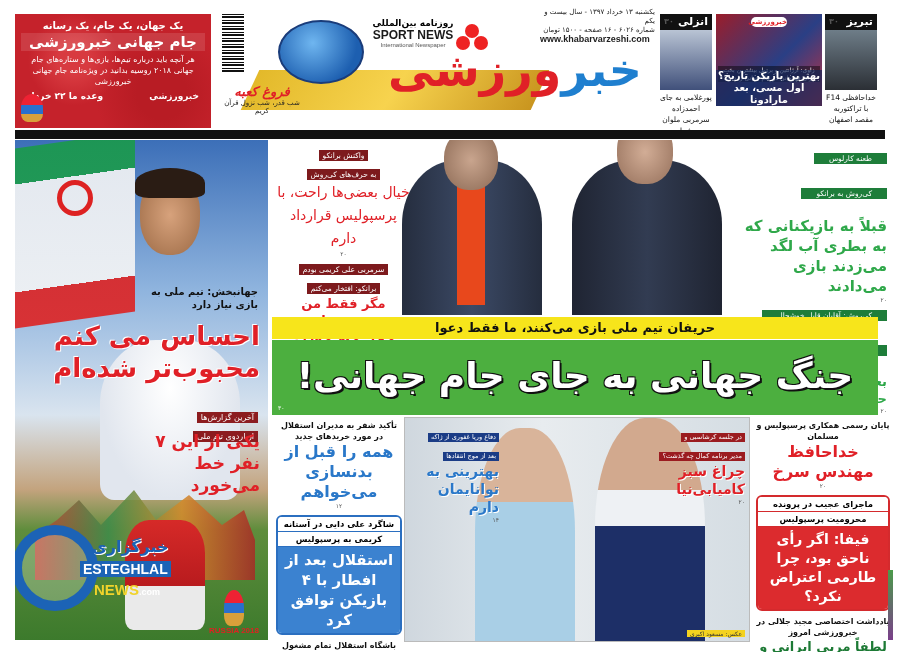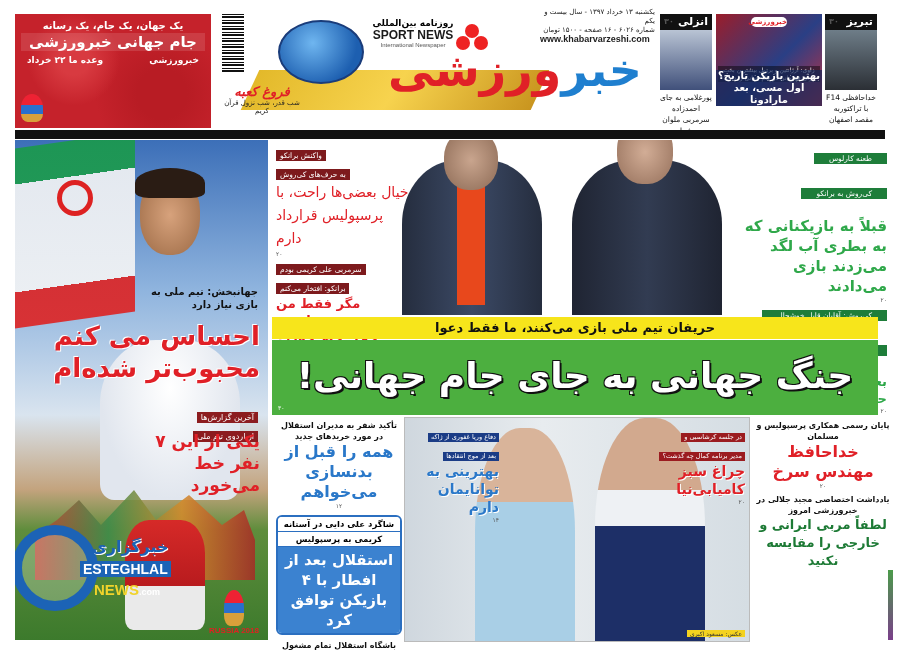--- a/index.html
+++ b/index.html
@@ -79,21 +79,21 @@
 
   
   .main-photo { left: 272px; top: 140px; width: 626px; height: 175px; overflow: hidden; }
   .suit1 { position: absolute; left: 130px; top: 20px; width: 140px; height: 160px; background: linear-gradient(90deg, #252d3e, #3c4a66, #252d3e); border-radius: 40% 40% 0 0; }
   .scarf { position: absolute; left: 185px; top: 25px; width: 28px; height: 140px; background: #e8481c; }
   .head1 { position: absolute; left: 172px; top: -10px; width: 54px; height: 60px; background: radial-gradient(#c9a58e, #8c6a55); border-radius: 45%; }
   .suit2 { position: absolute; left: 300px; top: 20px; width: 150px; height: 160px; background: linear-gradient(90deg, #1f2432, #323c52, #1f2432); border-radius: 40% 40% 0 0; }
   .head2 { position: absolute; left: 345px; top: -20px; width: 56px; height: 64px; background: radial-gradient(#d2ad96, #946f5a); border-radius: 45%; }
 
   
-  .lc-block { position: absolute; left: 276px; top: 143px; width: 135px; text-align: left; }
+  .lc-block { position: absolute; left: 276px; top: 143px; width: 135px; text-align: center; }
   .red-h { color: #e02027; font-weight: normal; font-size: 14px; line-height: 23px; }
   .red-h2 { color: #e02027; font-weight: bold; font-size: 13px; line-height: 17px; }
   .tag-maroon { display: inline-block; background: #7d1a1d; color: #fff; font-size: 7.5px; line-height: 11px; padding: 0 4px; margin-bottom: 1px; }
   .pg { font-size: 6px; color: #555; direction: ltr; }
 
   
   .rc-block { position: absolute; left: 742px; top: 146px; width: 145px; text-align: right; }
   .tag-green { display: inline-block; background: #1e7d3a; color: #fff; font-size: 7.5px; line-height: 11px; padding: 0 15px; margin-bottom: 17px; }
   .green-h { color: #2fa84a; font-weight: bold; font-size: 15px; line-height: 20px; }
   .green-h2 { color: #2fa84a; font-weight: bold; font-size: 13px; line-height: 17px; }
@@ -134,20 +134,21 @@
   .side-stripe { left: 888px; top: 570px; width: 5px; height: 70px; background: linear-gradient(#4b9b4a, #7a3f8a); }
 </style>
 </head>
 <body>
 
 <div class="page">
 
   <div class="abs promo">
     <div class="l1">یک جهان، یک جام، یک رسانه</div>
     <div class="l2">جام جهانی خبرورزشی</div>
+    <div class="l3">هر آنچه باید درباره تیم‌ها، بازی‌ها و ستاره‌های جام جهانی ۲۰۱۸ روسیه بدانید در ویژه‌نامه جام جهانی خبرورزشی</div>
     <div class="l4">
       <span>خبرورزشی</span>
       <span>وعده ما ۲۲ خرداد</span>
     </div>
     <span class="wc-emb"></span>
   </div>
   <div class="abs barcode"></div>
 
   <div class="abs ribbon"></div>
   <div class="abs globe"></div>
@@ -289,18 +290,23 @@
       <div class="h">چراغ سبز کامیابی‌نیا</div>
       <div class="pg">۲۰</div>
     </div>
     <div class="credit">عکس: مسعود اکبری</div>
   </div>
 
   <div class="abs col-per">
     <div class="kick">پایان رسمی همکاری پرسپولیس و مسلمان</div>
     <div class="dred-h">خداحافظ مهندس سرخ</div>
     <div class="pg">۲۰</div>
+    <div class="box-red">
+      <div class="sub">ماجرای عجیب در پرونده</div>
+      <div class="sub">محرومیت پرسپولیس</div>
+      <div class="body">فیفا: اگر رأی ناحق بود، چرا طارمی اعتراض نکرد؟</div>
+    </div>
     <div class="kick" style="margin-top:5px;">یادداشت اختصاصی مجید جلالی در خبرورزشی امروز</div>
     <div class="green-dark">لطفاً مربی ایرانی و خارجی را مقایسه نکنید</div>
   </div>
   <div class="abs side-stripe"></div>
 
 </div>
 
 </body></html>

